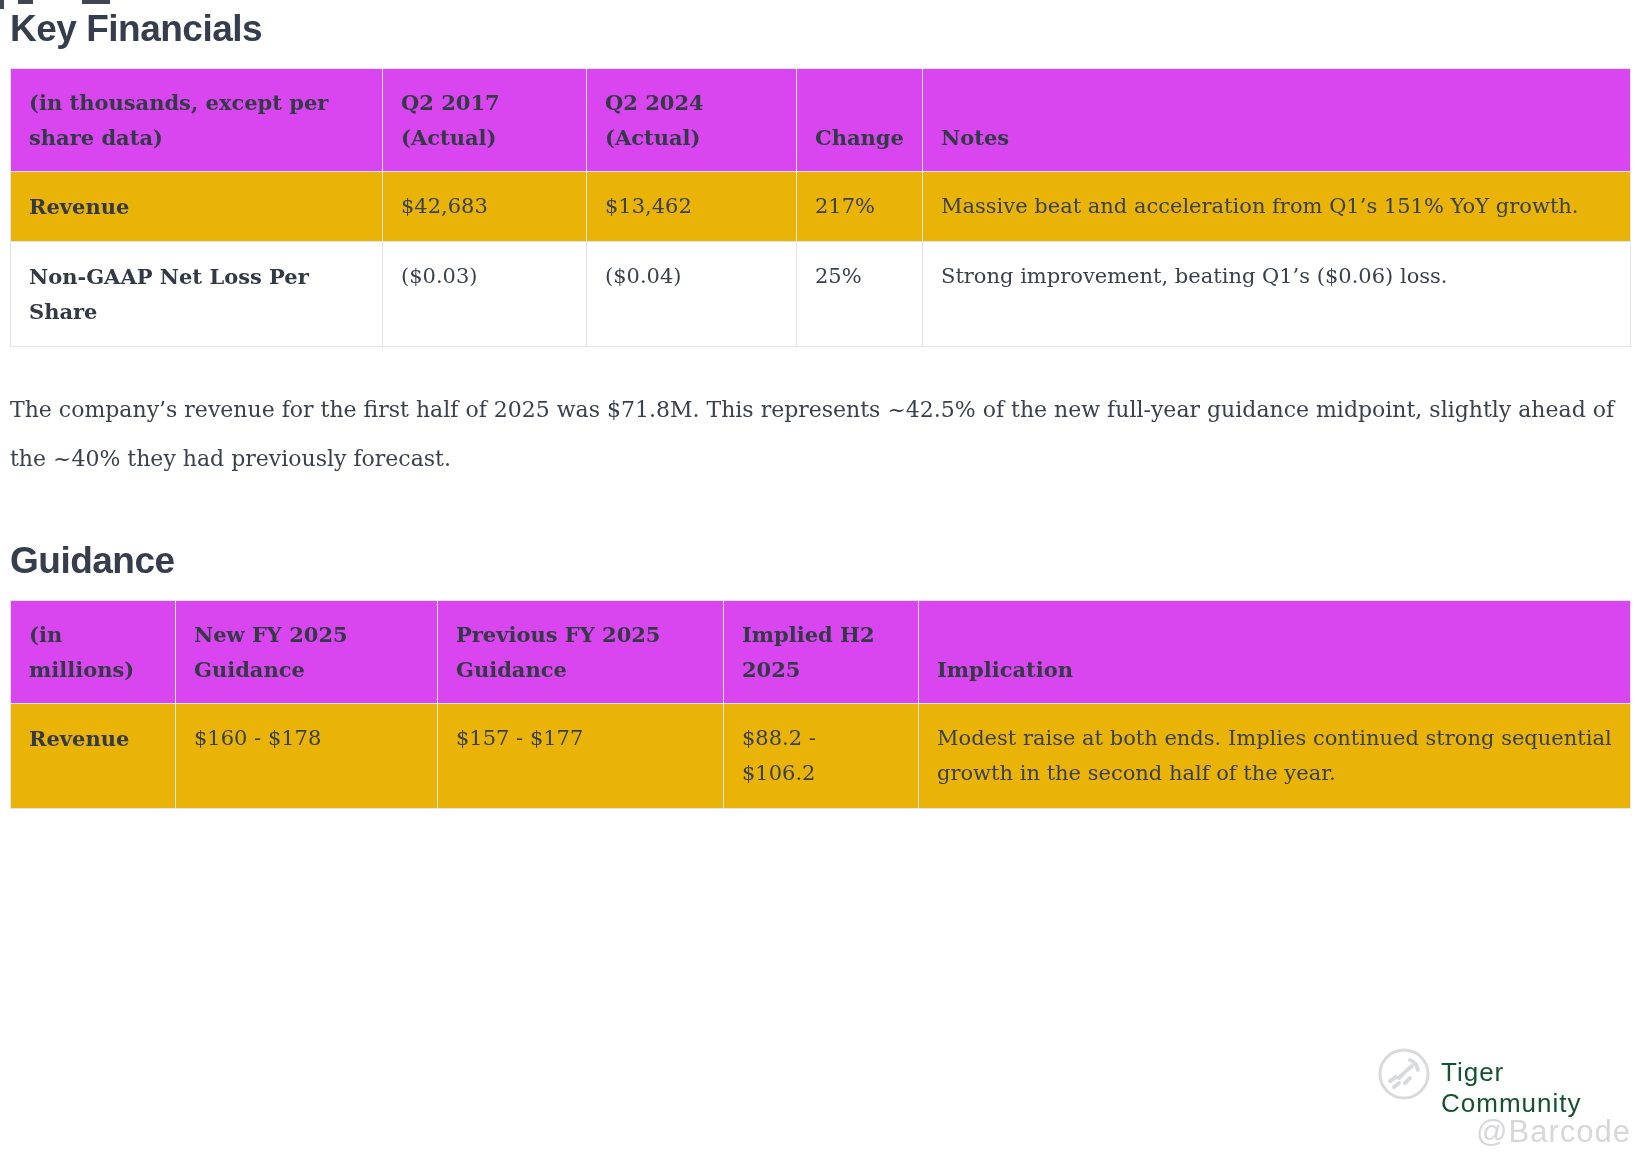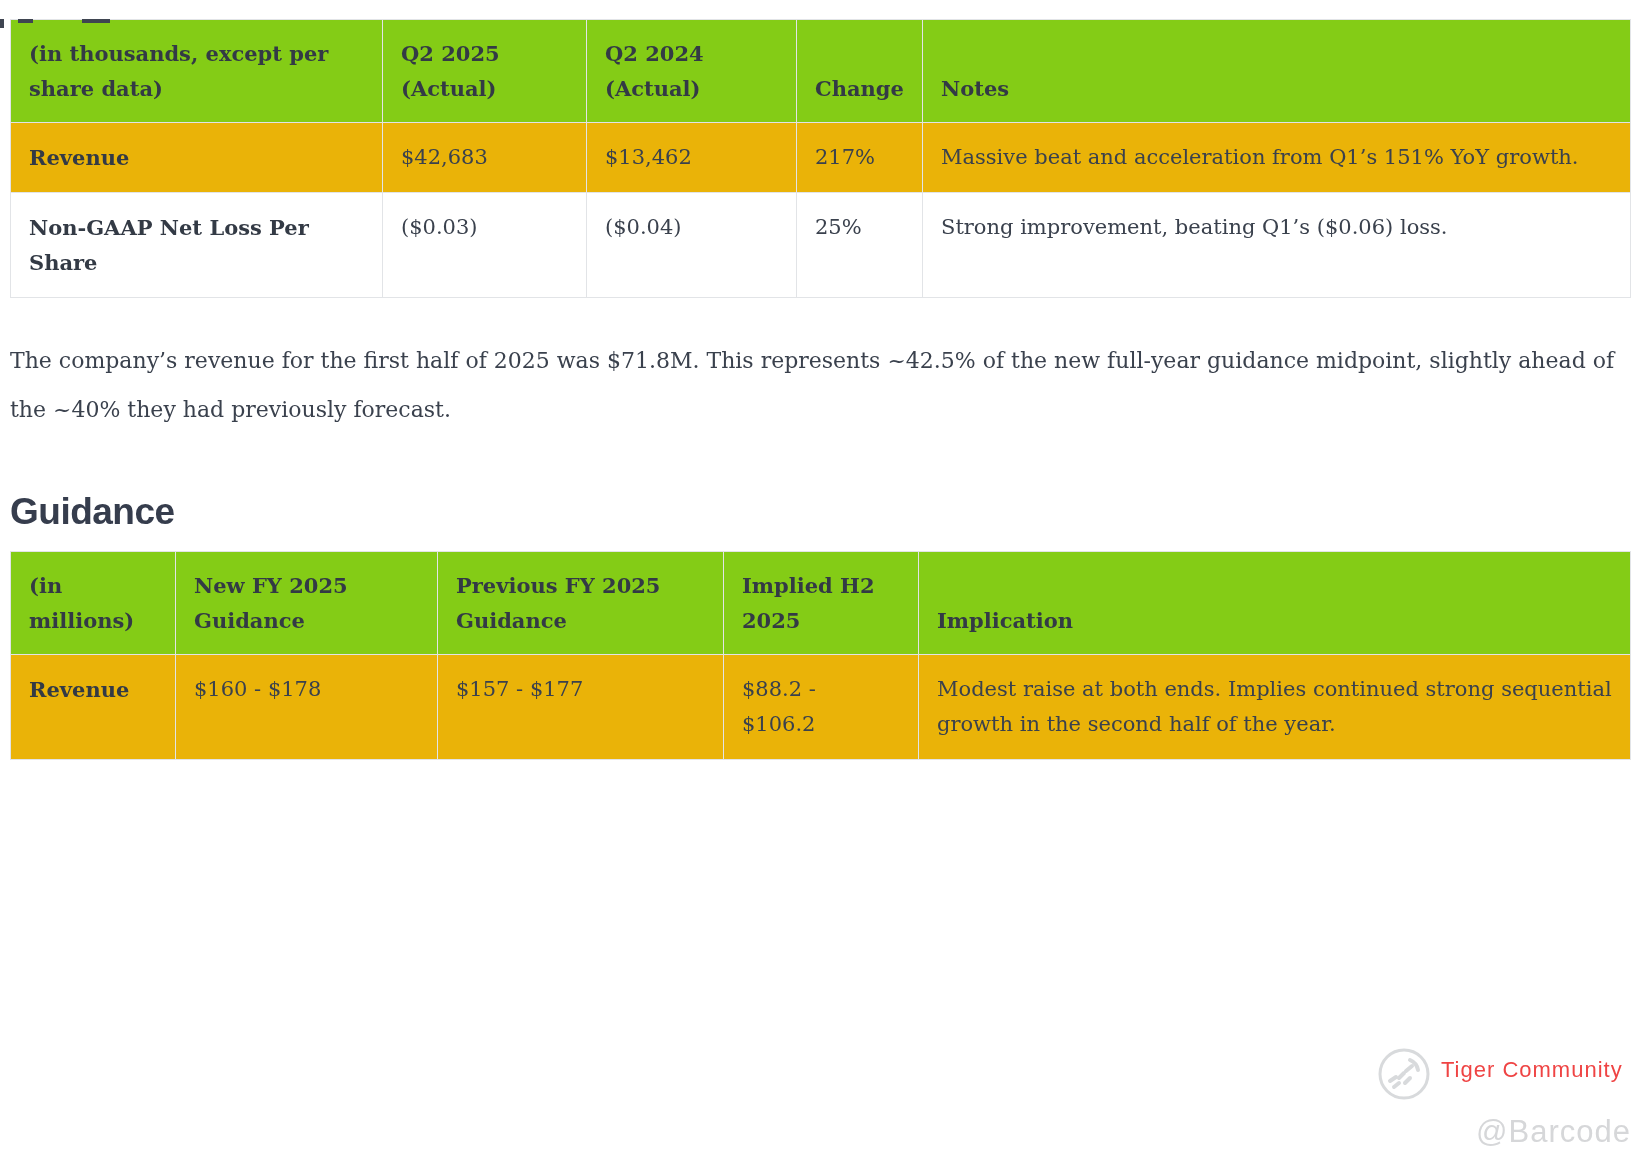--- a/index.html
+++ b/index.html
@@ -42,21 +42,21 @@
     border: 1px solid #e2e4e7;
     text-align: left;
     font-size: 21px;
     line-height: 35px;
   }
   th {
     font-weight: bold;
     vertical-align: bottom;
     padding: 16px 18px;
     color: #333a45;
-    background: #84cc16;
+    background: #d946ef;
     white-space: pre-line;
   }
   td {
     vertical-align: top;
     padding: 17px 18px;
     color: #3a414d;
   }
   td.metric { font-weight: bold; color: #333a45; }
   tr.striped td { background: #eab308; }
   td.pre { white-space: pre-line; }
@@ -75,56 +75,57 @@
     color: #3a414d;
   }
   .closing-bold { font-weight: bold; color: #333a45; }
 
   
   .watermark { position: absolute; pointer-events: none; }
   .wm-logo { left: 1377px; top: 1047px; width: 54px; height: 54px; }
   .wm-community {
     left: 1441px; top: 1057px;
     font-family: "Liberation Sans", sans-serif;
-    font-size: 22px; letter-spacing: 1px;
-    color: #ef4444;
+    font-size: 26px; letter-spacing: 1px;
+    color: #14532d;
     text-shadow: 0 1px 0 #ffffff;
   }
   .wm-handle {
     left: 1476px; top: 1106px;
     font-family: "Liberation Sans", sans-serif;
     font-size: 31px; letter-spacing: 1px;
     color: #d6d7d9;
     text-shadow: 0 1px 0 #ffffff;
     margin-top: 8px;
   }
 </style>
 </head>
 <body>
 
 <div class="page">
 
   <div class="frag frag1"></div>
   <div class="frag frag2"></div>
   <div class="frag frag3"></div>
 
+  <h1 class="section-title title-key">Key Financials</h1>
 
   <table class="data-table financials-table">
     <colgroup>
       <col style="width:372px">
         <col style="width:204px">
         <col style="width:210px">
       <col style="width:126px">
         <col style="width:708px">
     </colgroup>
     <thead>
       <tr>
         <th>(in thousands, except per
 share data)</th>
-        <th>Q2 2025
+        <th>Q2 2017
 (Actual)</th>
         <th>Q2 2024
 (Actual)</th>
         <th>Change</th>
         <th>Notes</th>
       </tr>
     </thead>
     <tbody>
       <tr class="striped">
         <td class="metric">Revenue</td>

